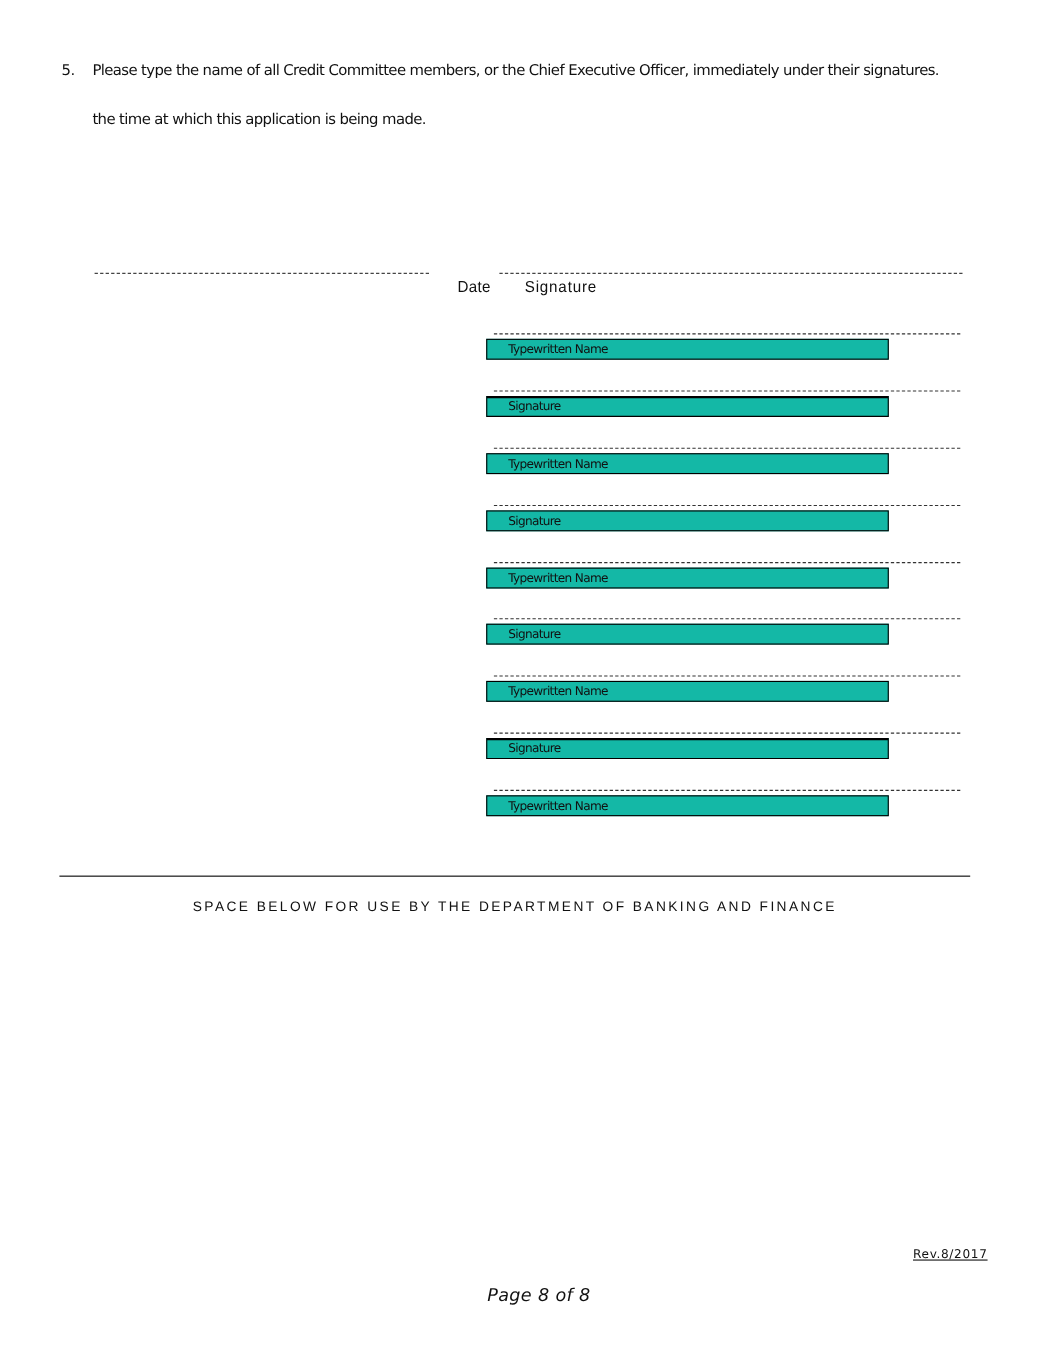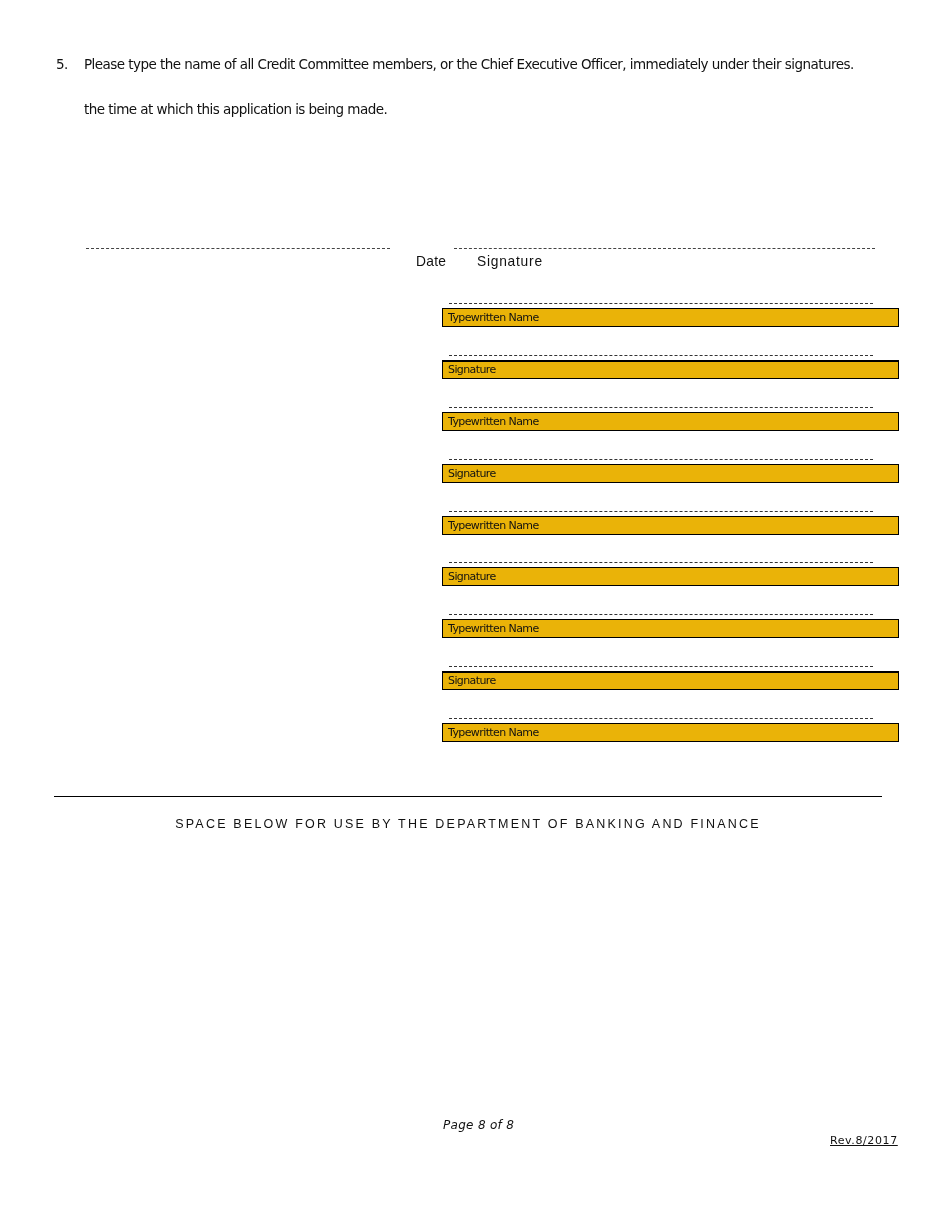--- a/index.html
+++ b/index.html
@@ -74,49 +74,49 @@
     }
     .field-dash {
       margin-left: 7px;
       width: 424px;
       border-top: 1px dashed #333;
       height: 0;
       margin-bottom: 4px;
     }
     .field-box {
       box-sizing: border-box;
-      width: 457px;
+      width: 366px;
       height: 19px;
       border: 1px solid #000;
       font-size: 11px;
       letter-spacing: -0.6px;
       line-height: 17px;
-      padding-left: 5px;
-      background: #eab308;
+      padding-left: 19px;
+      background: #14b8a6;
     }
     .field-box.thick-top { border-top-width: 2px; line-height: 16px; }
 
     .dept-heading {
       left: 54px; top: 777px;
       width: 828px;
       text-align: center;
       font-size: 12.5px;
       letter-spacing: 2.2px;
       font-family: "Liberation Sans", sans-serif;
       margin-top: 40px;
     }
     .dept-rule {
       left: 54px; top: 796px;
       width: 828px;
       height: 0;
       border-top: 1px solid #000;
     }
     .page-num {
-      left: 443px; top: 1118px;
-      font-size: 12px;
+      left: 443px; top: 1168px;
+      font-size: 16px;
       font-style: italic;
       letter-spacing: 0.3px;
     }
     .rev {
       left: 830px; top: 1134px;
       font-size: 11px;
       letter-spacing: 0.6px;
       text-decoration: underline;
     }
   </style>

